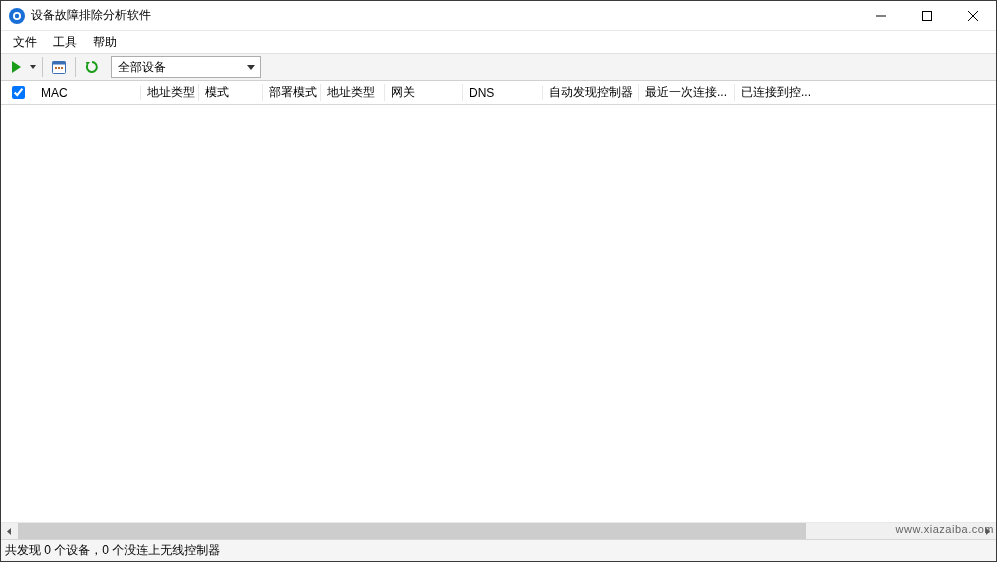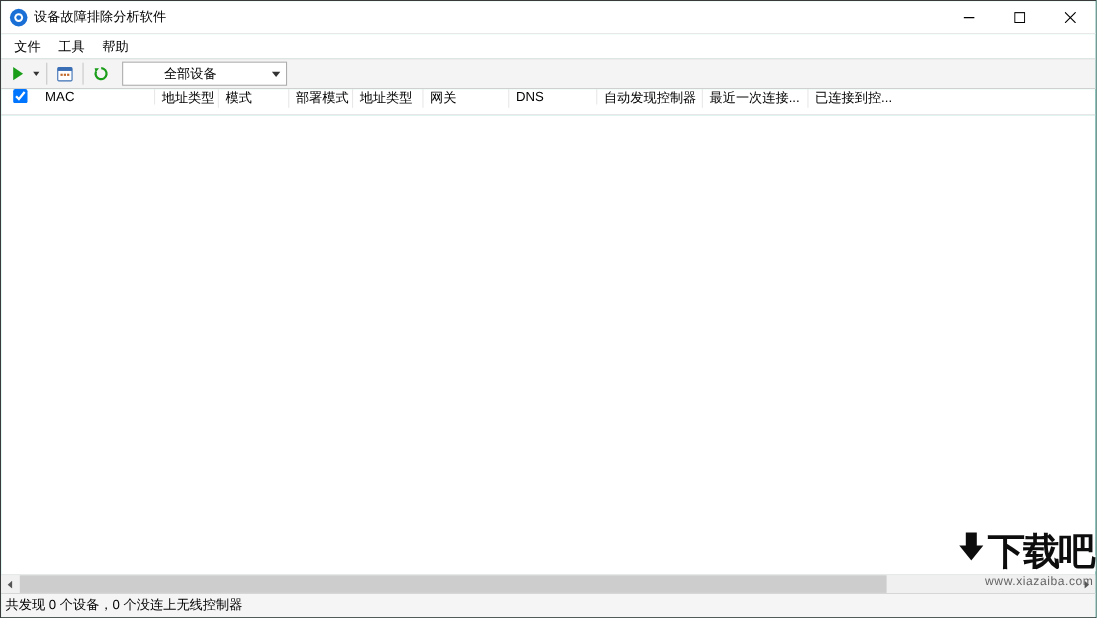--- a/index.html
+++ b/index.html
@@ -20,27 +20,27 @@
     .menubar { height: 22px; display: flex; align-items: center; padding: 0 4px; background: #fff; text-align: right; }
     .menubar .menu-item { padding: 2px 8px; cursor: default; }
 
     
     .toolbar { height: 28px; display: flex; align-items: center; padding: 1px 2px; background: #f4f4f4; border-top: 1px solid #e0e0e0; border-bottom: 1px solid #d0d0d0; gap: 0; }
     .tb-btn { width: 24px; height: 24px; display: flex; align-items: center; justify-content: center; border: 1px solid transparent; border-radius: 2px; margin: 0 1px; cursor: default; }
     .tb-btn svg { width: 16px; height: 16px; }
     .tb-split { display: flex; align-items: center; }
     .tb-split .caret { width: 12px; height: 24px; display: flex; align-items: center; justify-content: center; border: 1px solid transparent; border-radius: 2px; margin-left: -2px; cursor: default; }
     .tb-sep { width: 1px; height: 20px; background: #c8c8c8; margin: 0 3px; }
-    .tb-combo { margin-left: 6px; height: 22px; position: relative; background: #fff; border: 1px solid #adadad; display: flex; align-items: center; width: 150px; padding-left: 31px; }
+    .tb-combo { margin-left: 6px; height: 22px; position: relative; background: #fff; border: 1px solid #adadad; display: flex; align-items: center; width: 150px; }
     .tb-combo .combo-text { flex: 1; padding: 0 6px; }
     .tb-combo .combo-caret { width: 18px; height: 100%; display: flex; align-items: center; justify-content: center; }
 
     
     .grid { flex: 1; display: flex; flex-direction: column; position: relative; overflow: hidden; }
-    .grid-head { height: 24px; display: flex; align-items: flex-start; border-bottom: 1px solid #d8d8d8; background: #fff; white-space: nowrap; }
+    .grid-head { height: 24px; display: flex; align-items: center; border-bottom: 1px solid #d8d8d8; background: #fff; white-space: nowrap; }
     .col { display: flex; align-items: center; padding: 0 6px; border-right: 1px solid #e8e8e8; font-size: 12px; overflow: hidden; text-overflow: ellipsis; }
     .col.check { width: 34px; justify-content: center; border-right: none; padding: 0; }
     .col.check input { width: 13px; height: 13px; }
     .grid-body { flex: 1; background: #fff; }
 
     
     .hscroll { height: 17px; display: flex; align-items: stretch; background: #f0f0f0; border-top: 1px solid #e8e8e8; }
     .hs-btn { width: 17px; display: flex; align-items: center; justify-content: center; background: #f0f0f0; cursor: default; }
     .hs-track { flex: 1; background: #f0f0f0; position: relative; }
     .hs-thumb { position: absolute; left: 0; top: 0; bottom: 0; width: 82%; background: #cdcdcd; }
@@ -160,30 +160,20 @@
         <div class="hs-thumb"></div>
       </div>
       <div class="hs-btn">
         <svg width="7" height="7" viewBox="0 0 7 7">
             <polygon points="2,0 2,7 6,3.5" fill="#555"></polygon>
           </svg>
       </div>
     </div>
 
     <div class="watermark">
-      <div class="wm-top">
-        <span class="wm-cn">
-          <span class="wm-arrow">
-            <svg width="30" height="34" viewBox="0 0 30 34">
-                <polygon points="9,2 21,2 21,14 28,14 15,30 2,14 9,14" fill="#000" stroke="#fff" stroke-width="2"></polygon>
-              </svg>
-          </span>
-          <span>下载吧</span>
-        </span>
-      </div>
       <div class="wm-url">www.xiazaiba.com</div>
     </div>
   </div>
 
   <div class="statusbar">
     <span>共发现 0 个设备，0 个没连上无线控制器</span>
   </div>
 
 </div>
 

